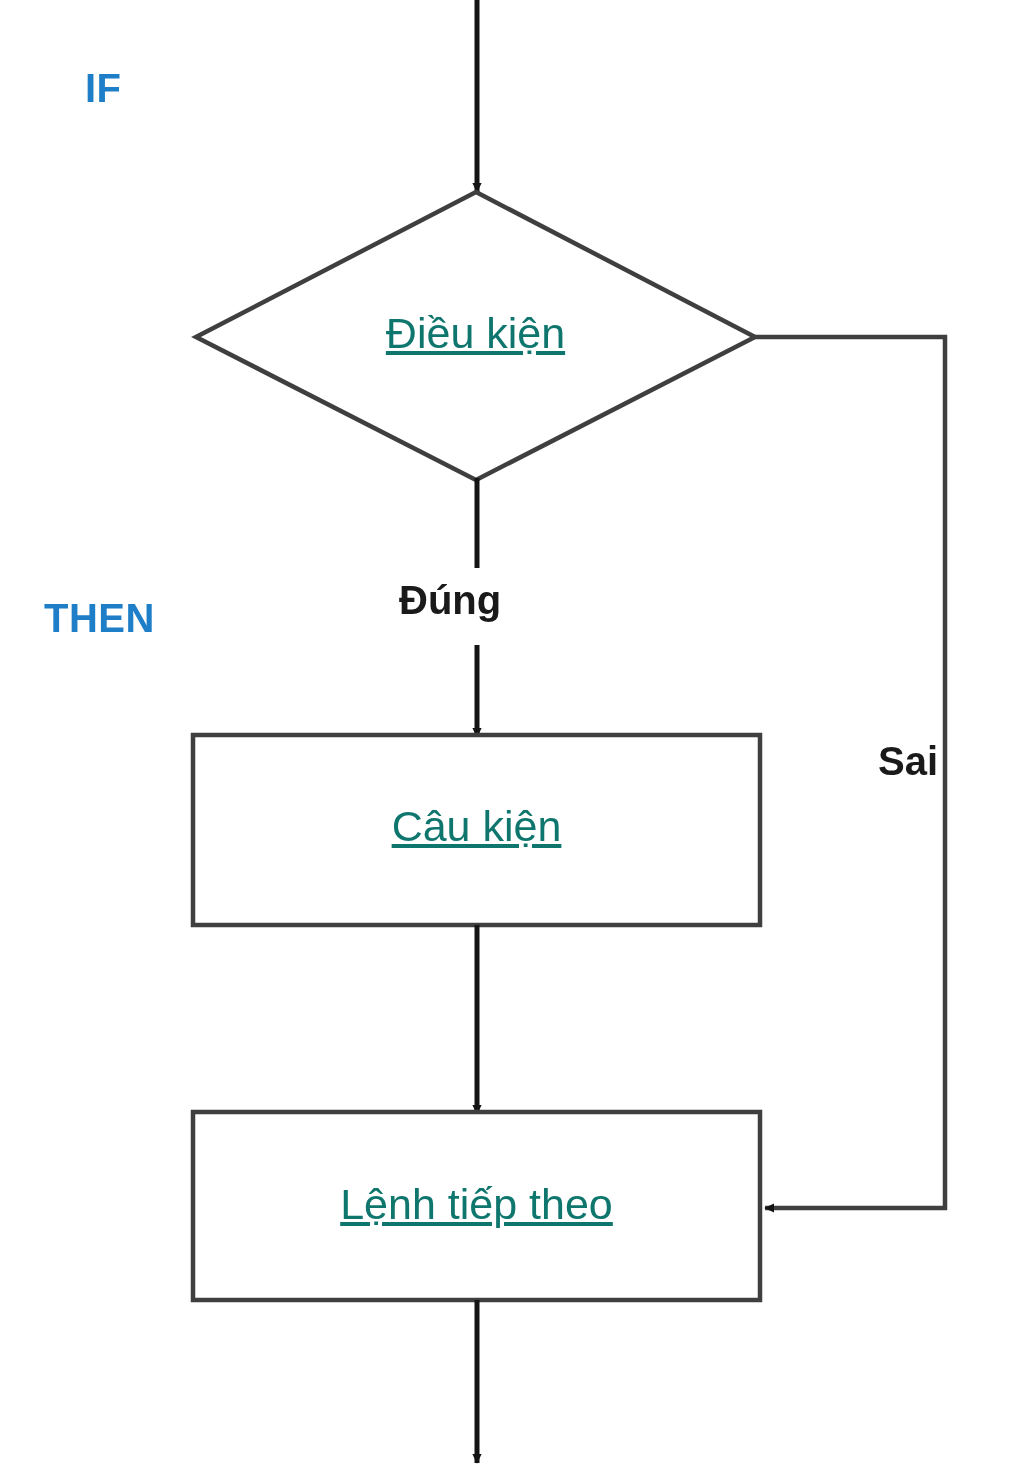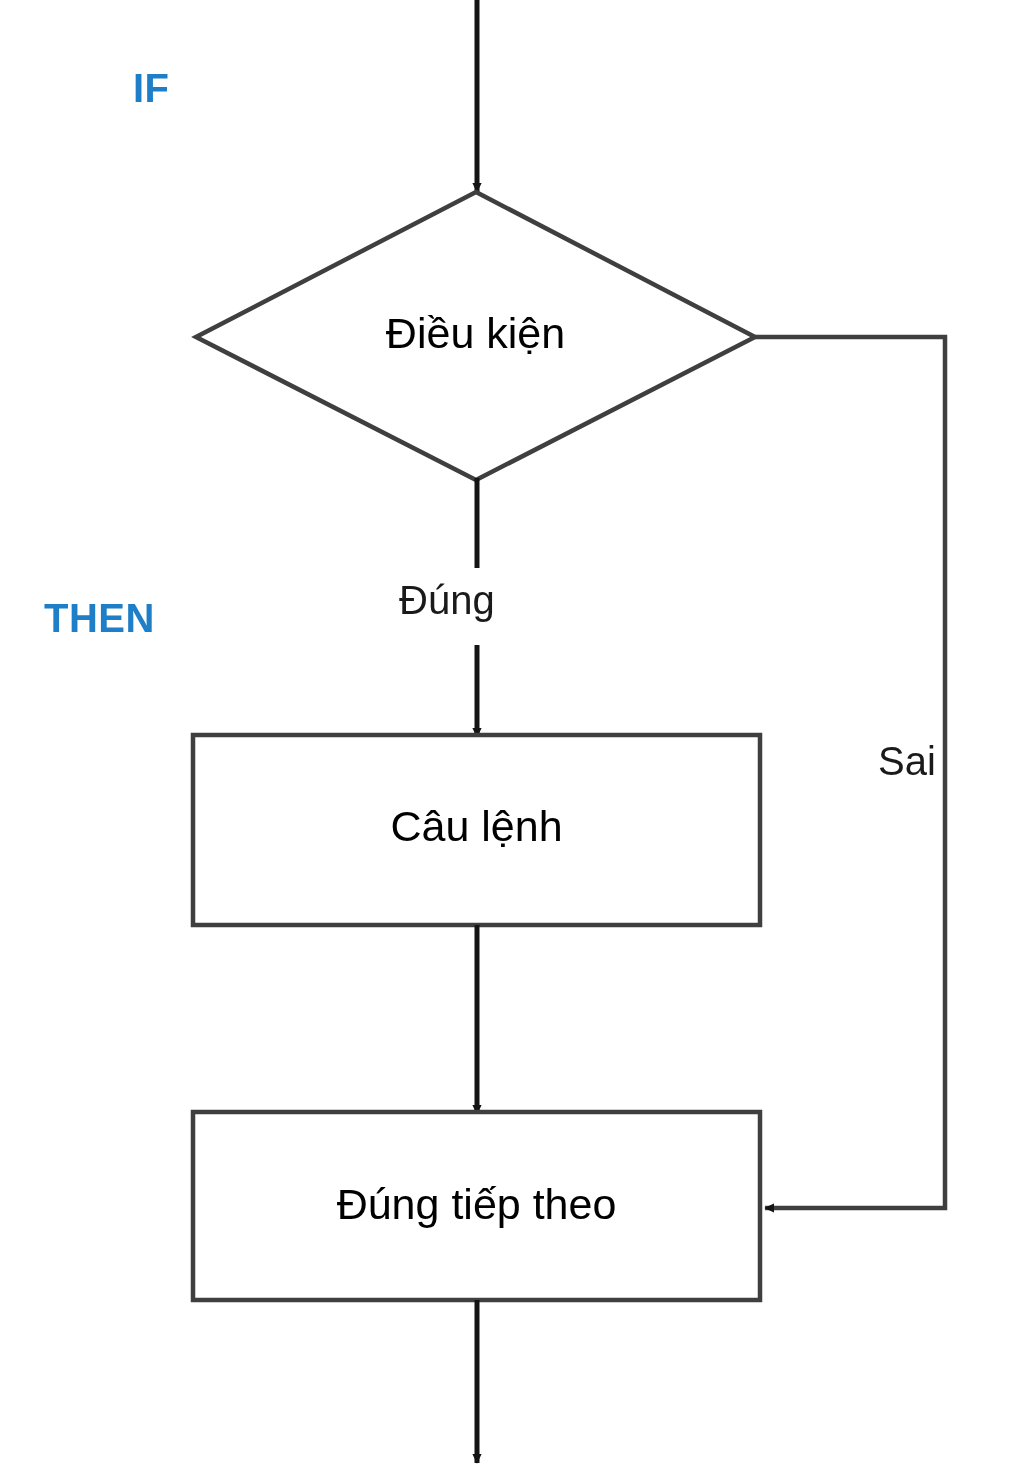--- a/index.html
+++ b/index.html
@@ -27,30 +27,31 @@
     display: block;
   }
   .kw-label {
     position: absolute;
     font-weight: bold;
     font-size: 40px;
     letter-spacing: 0.5px;
     white-space: nowrap;
     color: #1f7ec8;
   }
-  #kw-if  { left: 85px;  top: 66px; margin-left: 48px; }
+  #kw-if  { left: 85px;  top: 66px; }
   #kw-then{ left: 44px;  top: 596px; }
 
   .node-text {
     position: absolute;
     font-size: 43px;
-    color: #000000;
+    color: #0f766e;
     white-space: nowrap;
     text-align: center;
     line-height: 1;
+    text-decoration: underline;
   }
   #text-dieu-kien {
     left: 196px;
     top: 312px;
     width: 559px;
   }
   #text-cau-lenh {
     left: 193px;
     top: 805px;
     width: 567px;
@@ -59,20 +60,21 @@
     left: 193px;
     top: 1183px;
     width: 567px;
   }
   .edge-text {
     position: absolute;
     font-size: 40px;
     color: #1a1a1a;
     white-space: nowrap;
     line-height: 1;
+    font-weight: bold;
   }
   #text-dung { left: 399px; top: 580px; }
   #text-sai  { left: 878px; top: 741px; }
 </style>
 </head>
 <body>
 
 <div id="flow-root">
 
   <svg id="flow-svg" viewBox="0 0 1024 1471" xmlns="http://www.w3.org/2000/svg">
@@ -100,21 +102,21 @@
 
     <line x1="477" y1="1300" x2="477" y2="1463" stroke="#141414" stroke-width="5" marker-end="url(#arrowhead)"></line>
   </svg>
 
   <div class="kw-label" id="kw-if">IF</div>
 
   <div class="kw-label" id="kw-then">THEN</div>
 
   <div class="node-text" id="text-dieu-kien">Điều kiện</div>
 
-  <div class="node-text" id="text-cau-lenh">Câu lệnh</div>
+  <div class="node-text" id="text-cau-lenh">Câu kiện</div>
 
-  <div class="node-text" id="text-lenh-tiep-theo">Đúng tiếp theo</div>
+  <div class="node-text" id="text-lenh-tiep-theo">Lệnh tiếp theo</div>
 
   <div class="edge-text" id="text-dung">Đúng</div>
 
   <div class="edge-text" id="text-sai">Sai</div>
 
 </div>
 
 </body></html>

